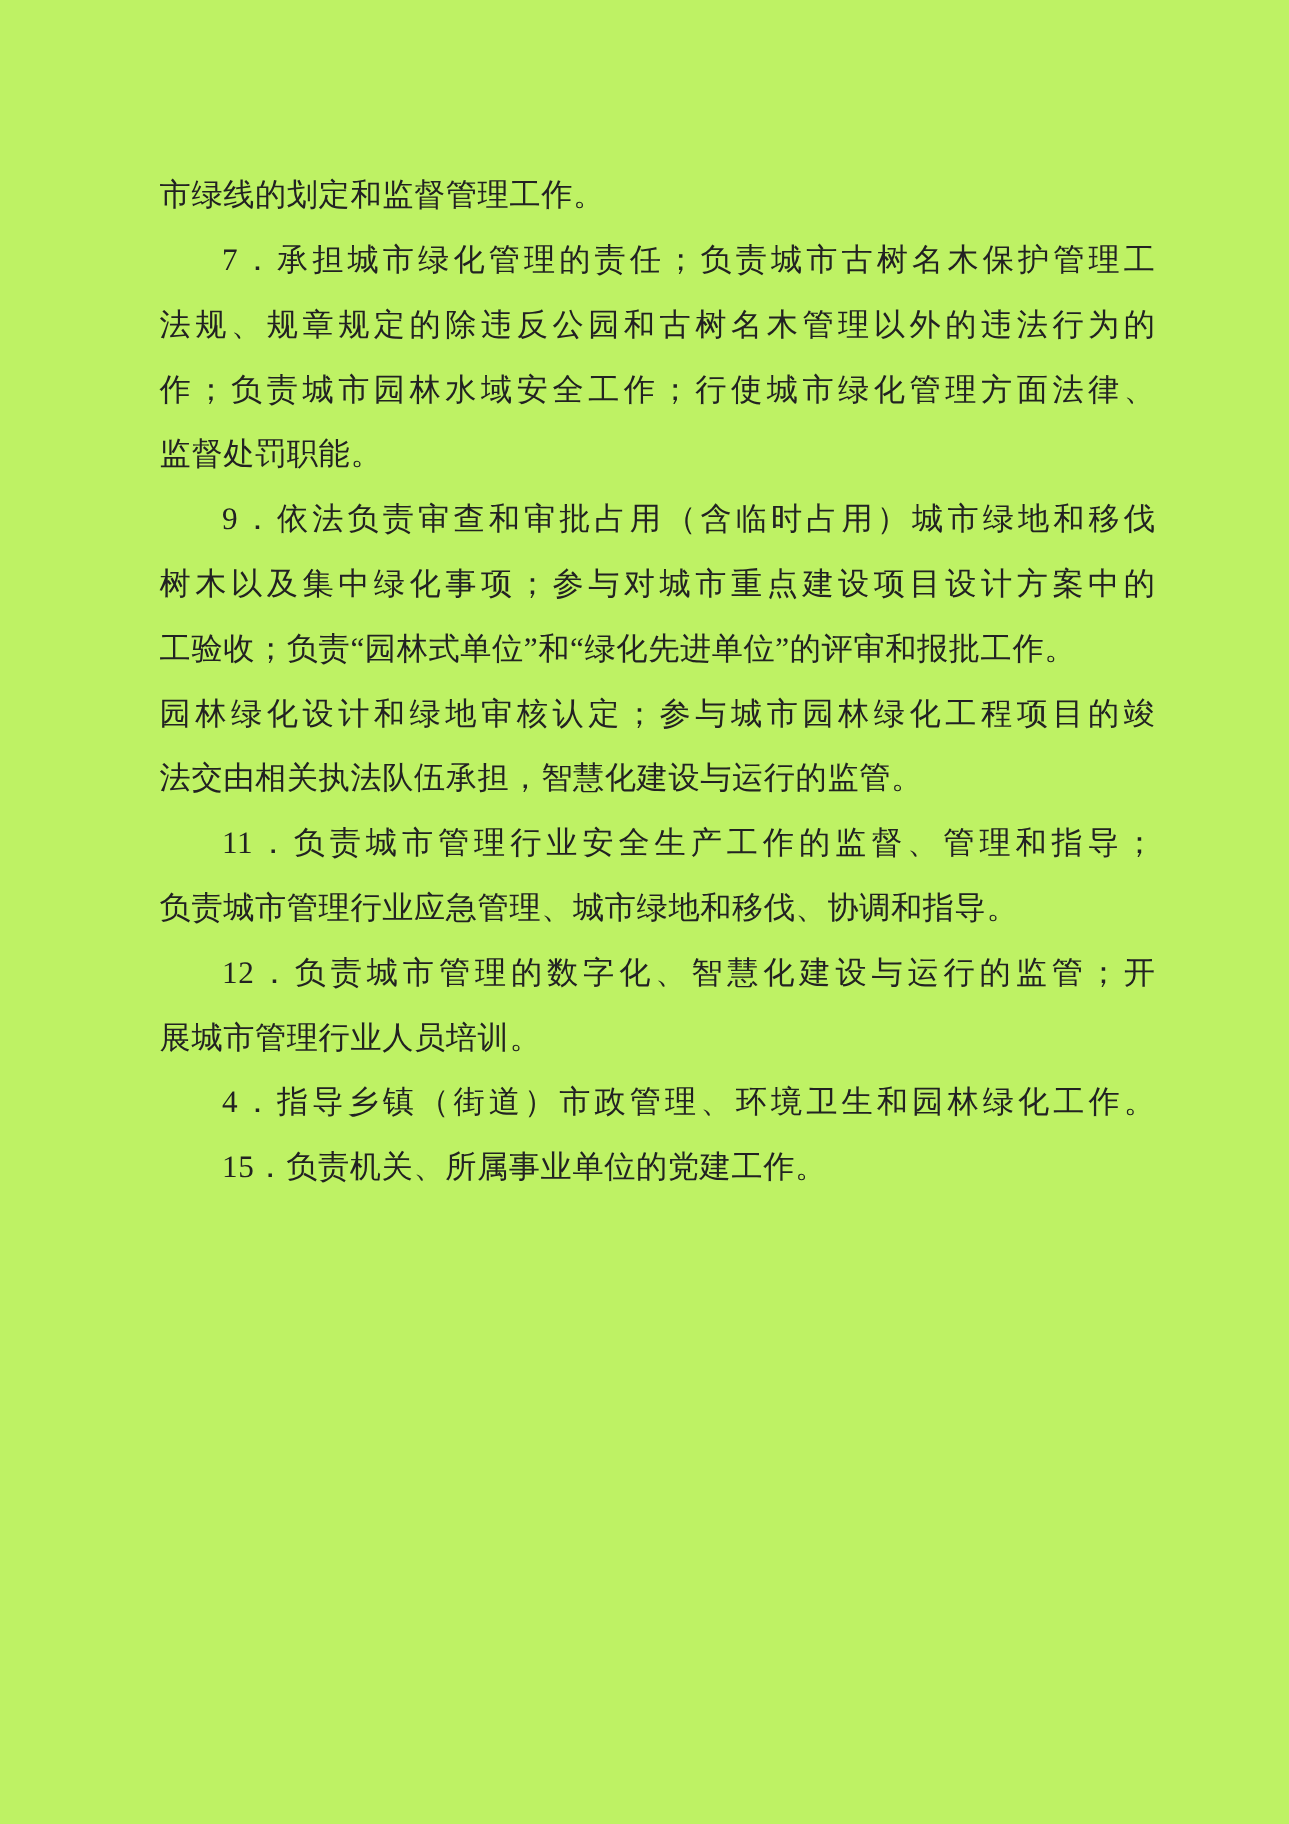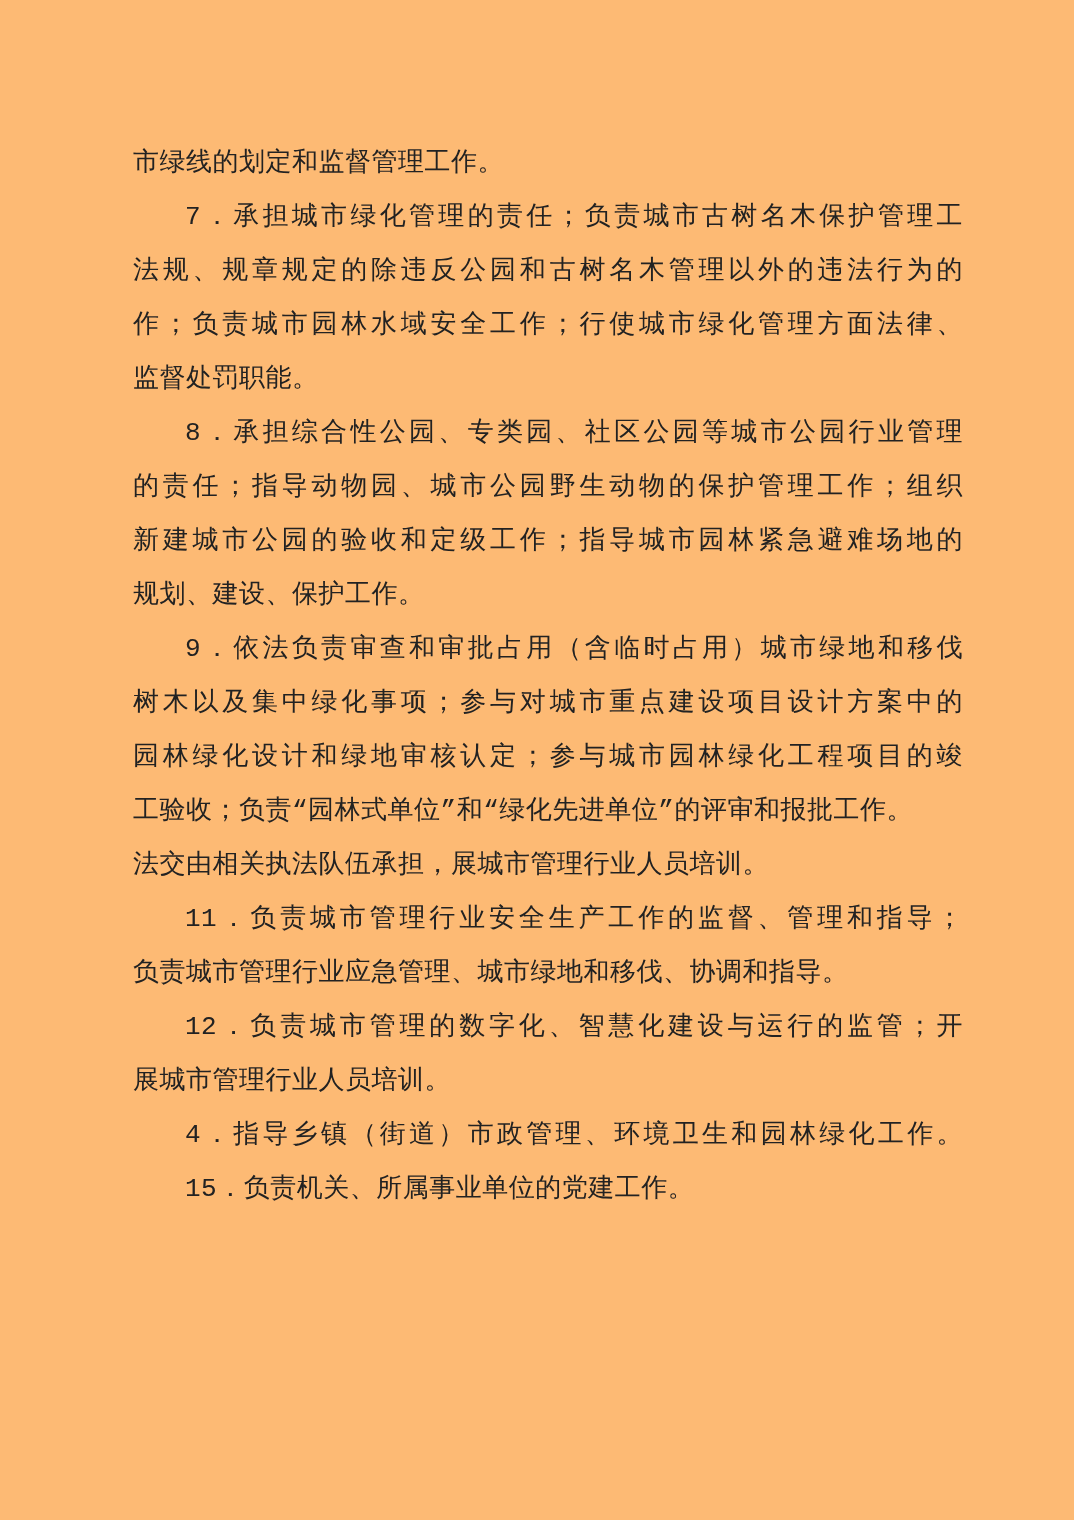--- a/index.html
+++ b/index.html
@@ -4,23 +4,23 @@
 <style>
   html, body {
     margin: 0;
     padding: 0;
     background: #ffffff;
   }
   .page {
     position: relative;
     width: 1074px;
     height: 1520px;
-    background: #fdba74;
+    background: #bef264;
     overflow: hidden;
-    font-family: Liberation Mono, monospace;
+    font-family: Liberation Serif, serif;
     color: #222222;
   }
   .text-block {
     position: absolute;
     left: 133px;
     top: 136px;
     width: 830px;
     font-size: 26px;
     line-height: 54px;
     letter-spacing: 0.5px;
@@ -55,36 +55,30 @@
       <span class="ln" style="display:block">市绿线的划定和监督管理工作。</span>
     </p>
 
     <p class="para">
       <span class="ln j ind" style="display:block">7．承担城市绿化管理的责任；负责城市古树名木保护管理工</span>
       <span class="ln j" style="display:block">法规、规章规定的除违反公园和古树名木管理以外的违法行为的</span>
       <span class="ln j" style="display:block">作；负责城市园林水域安全工作；行使城市绿化管理方面法律、</span>
       <span class="ln" style="display:block">监督处罚职能。</span>
     </p>
 
-    <p class="para">
-      <span class="ln j ind" style="display:block">8．承担综合性公园、专类园、社区公园等城市公园行业管理</span>
-      <span class="ln j" style="display:block">的责任；指导动物园、城市公园野生动物的保护管理工作；组织</span>
-      <span class="ln j" style="display:block">新建城市公园的验收和定级工作；指导城市园林紧急避难场地的</span>
-      <span class="ln" style="display:block">规划、建设、保护工作。</span>
-    </p>
 
     <p class="para">
       <span class="ln j ind" style="display:block">9．依法负责审查和审批占用（含临时占用）城市绿地和移伐</span>
       <span class="ln j" style="display:block">树木以及集中绿化事项；参与对城市重点建设项目设计方案中的</span>
+      <span class="ln" style="display:block">工验收；负责“园林式单位”和“绿化先进单位”的评审和报批工作。</span>
       <span class="ln j" style="display:block">园林绿化设计和绿地审核认定；参与城市园林绿化工程项目的竣</span>
-      <span class="ln" style="display:block">工验收；负责“园林式单位”和“绿化先进单位”的评审和报批工作。</span>
     </p>
 
     <p class="para">
-      <span class="ln" style="display:block">法交由相关执法队伍承担，展城市管理行业人员培训。</span>
+      <span class="ln" style="display:block">法交由相关执法队伍承担，智慧化建设与运行的监管。</span>
     </p>
 
     <p class="para">
       <span class="ln j ind" style="display:block">11．负责城市管理行业安全生产工作的监督、管理和指导；</span>
       <span class="ln" style="display:block">负责城市管理行业应急管理、城市绿地和移伐、协调和指导。</span>
     </p>
 
     <p class="para">
       <span class="ln j ind" style="display:block">12．负责城市管理的数字化、智慧化建设与运行的监管；开</span>
       <span class="ln" style="display:block">展城市管理行业人员培训。</span>

